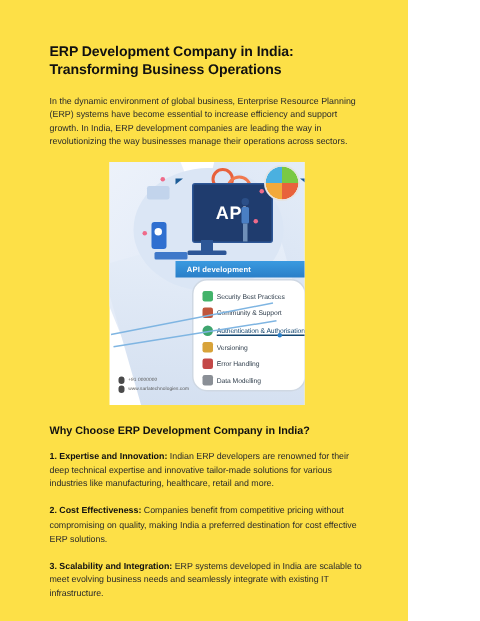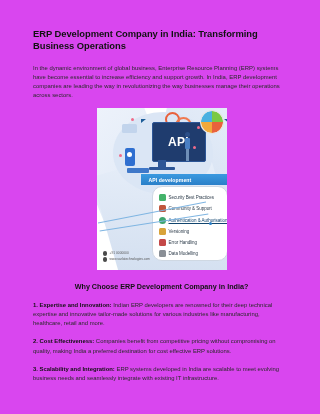--- a/index.html
+++ b/index.html
@@ -11,23 +11,23 @@
     width: 320px;
     height: 414px;
     overflow: hidden;
     font-family: "Liberation Sans", sans-serif;
     color: #1a1a1a;
     -webkit-font-smoothing: antialiased;
   }
 
   .page {
     position: relative;
-    width: 320px;
+    width: 272px;
     height: 414px;
-    background: #d946ef;
+    background: #fde047;
     box-sizing: border-box;
     padding: 28px 30px 0 33px;
   }
 
   h1.doc-title {
     font-size: 9.4px;
     line-height: 12.4px;
     font-weight: bold;
     margin: 0 0 11px 0;
     letter-spacing: -0.05px;
@@ -42,21 +42,20 @@
     letter-spacing: 0.02px;
     text-align: left;
   }
 
   h2.sub-title {
     font-size: 7.2px;
     line-height: 10px;
     font-weight: bold;
     margin: 12px 0 9px 0;
     color: #111;
-    text-align: center;
   }
 
   p.point {
     font-size: 5.9px;
     line-height: 9.1px;
     margin: 0 0 9px 0;
     color: #2a2a2a;
   }
   p.point b {
     color: #111;

